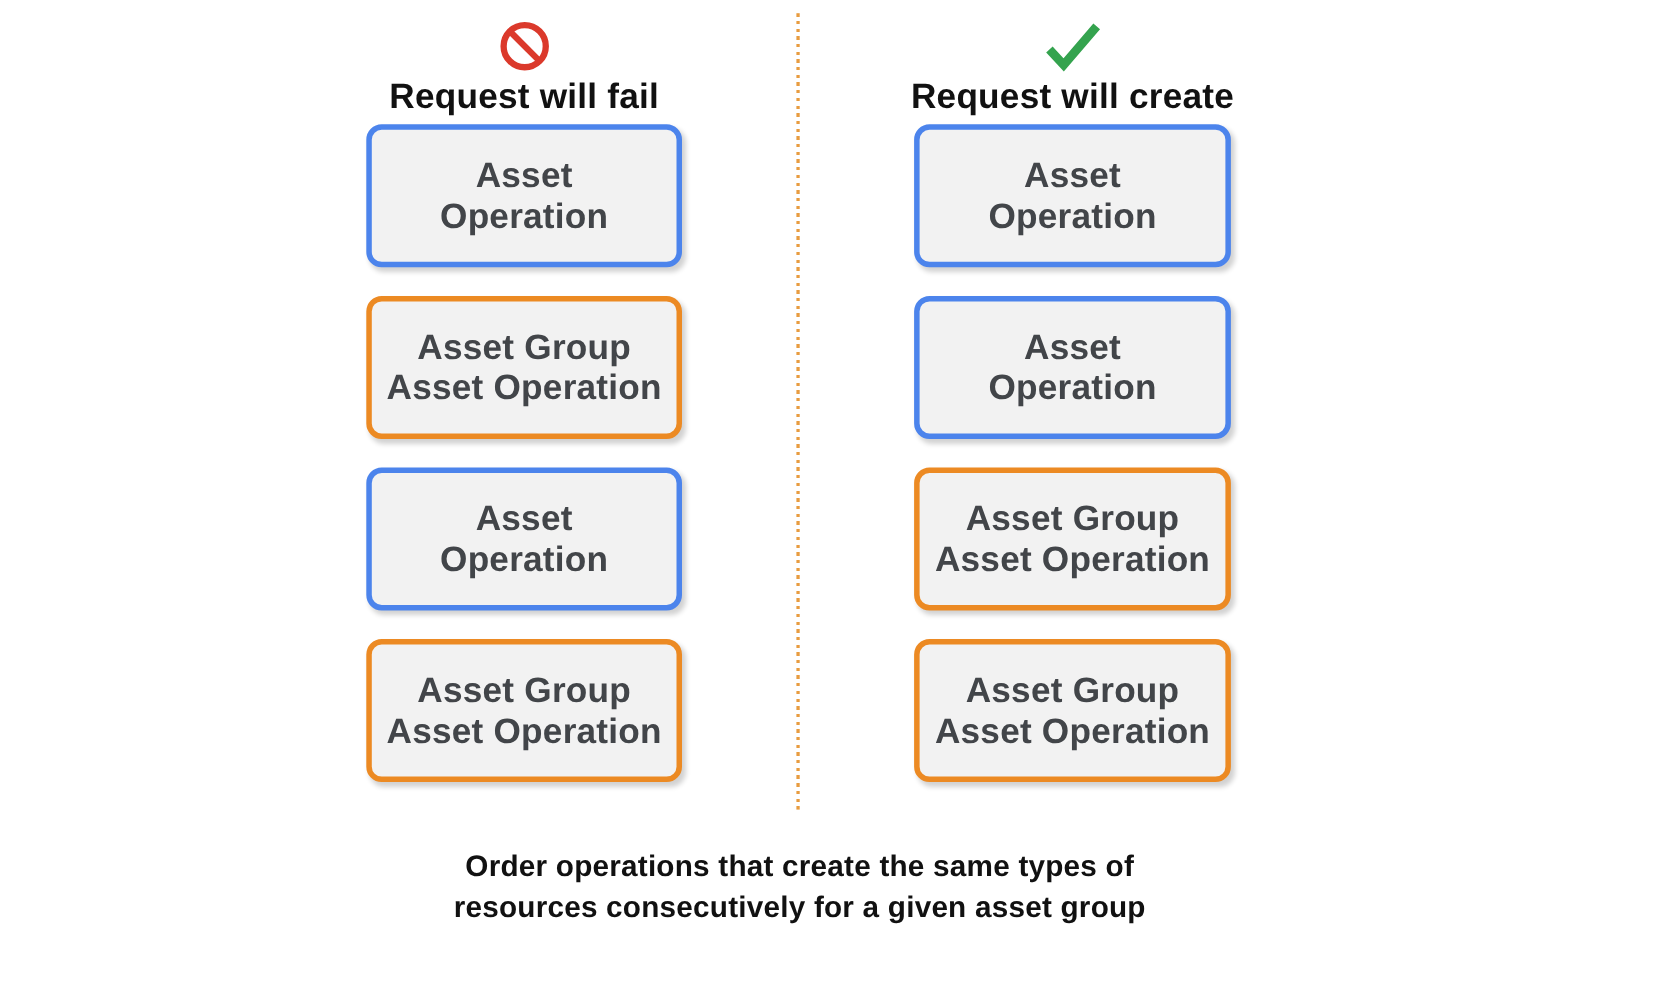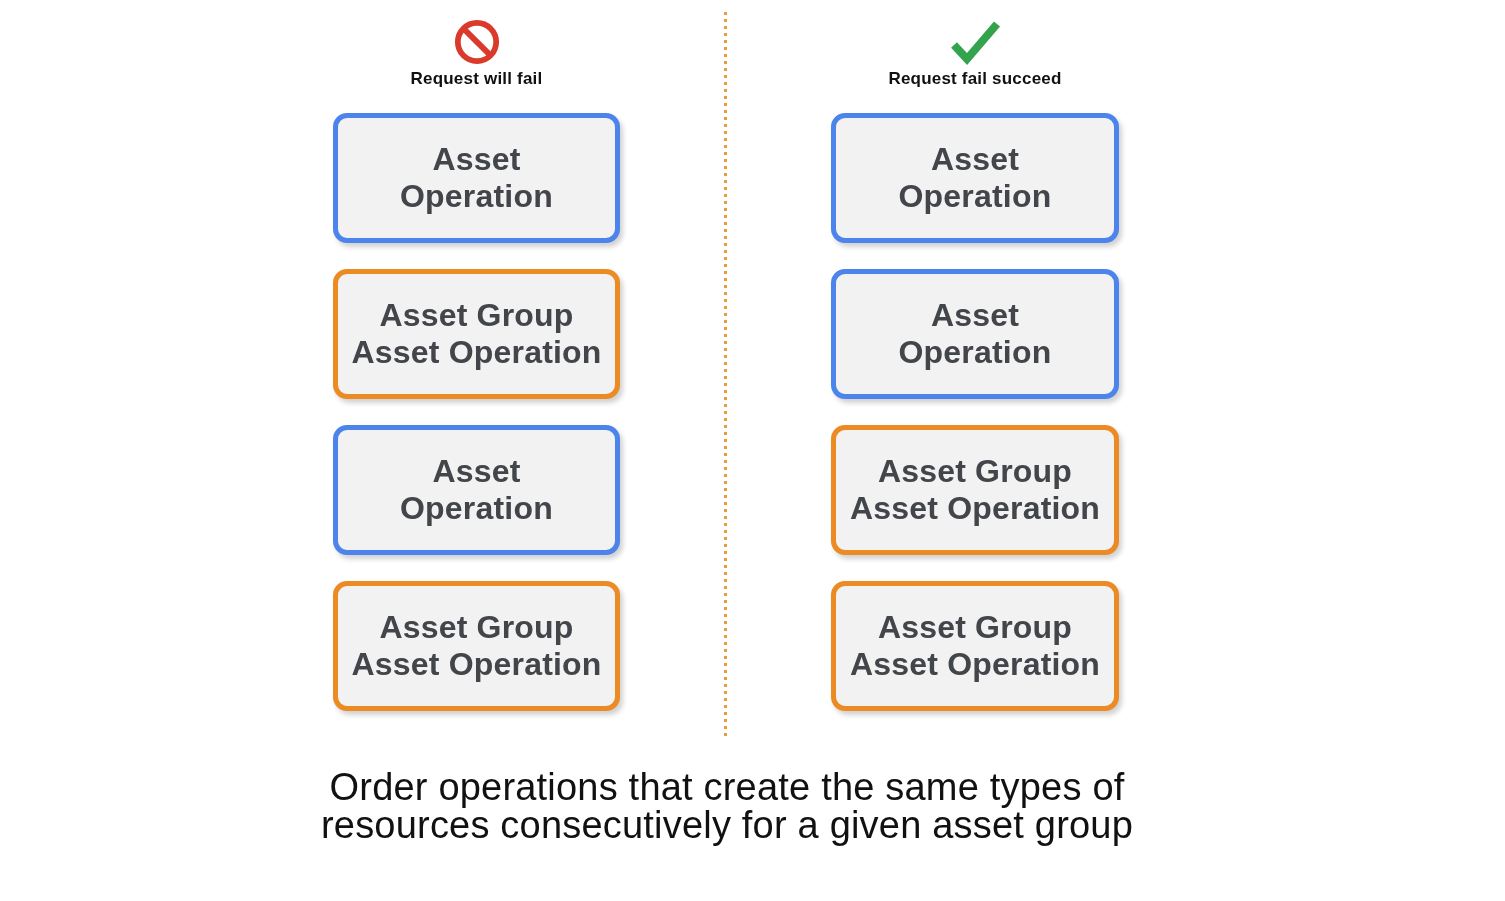--- a/index.html
+++ b/index.html
@@ -23,21 +23,21 @@
   .canvas { position: absolute; inset: 0; }
   .column { position: absolute; top: 0; height: 760px; }
   .col-fail { left: 333px; width: 287px; }
   .col-succeed { left: 831px; width: 288px; }
   .icon-row {
     position: absolute; top: 16px; left: 0; right: 0;
     height: 52px; display: flex; align-items: center; justify-content: center;
   }
   .col-header {
     position: absolute; top: 69px; left: -60px; right: -60px;
-    text-align: center; font-size: 17px; font-weight: bold;
+    text-align: center; font-size: 32px; font-weight: bold;
     color: var(--header-text); letter-spacing: 0.2px;
   }
   .box {
     position: absolute; left: 0; width: 100%; height: 130px;
     background: var(--box-fill);
     border: 5px solid; border-radius: 14px;
     box-shadow: 3px 4px 5px rgba(0,0,0,0.18);
     display: flex; align-items: center; justify-content: center;
     text-align: center;
   }
@@ -50,21 +50,21 @@
     color: var(--box-text); letter-spacing: 0.2px;
   }
   .divider {
     position: absolute; left: 724px; top: 12px; width: 3px; height: 724px;
     background: repeating-linear-gradient(
       to bottom, var(--divider) 0px, var(--divider) 3px,
       transparent 3px, transparent 7px);
   }
   .caption {
     position: absolute; top: 768px; left: 0; width: 1454px;
-    text-align: center; font-size: 38px; font-weight: normal;
+    text-align: center; font-size: 27px; font-weight: bold;
     line-height: 38px; color: var(--caption-text); letter-spacing: 0.2px;
   }
 </style>
 </head>
 <body>
 
 <div class="canvas">
 
   <div class="column col-fail">
     <div class="icon-row">
@@ -102,21 +102,21 @@
   </div>
 
   <div class="divider"></div>
 
   <div class="column col-succeed">
     <div class="icon-row">
       <svg width="58" height="48" viewBox="0 0 58 48">
         <polyline points="8,27 21,41 51,6" fill="none" stroke="var(--success-icon)" stroke-width="8"></polyline>
       </svg>
     </div>
-    <div class="col-header">Request fail succeed</div>
+    <div class="col-header">Request will create</div>
 
     <div class="box blue box-row1">
       <div class="box-label">
         <span>Asset</span><br>
         <span>Operation</span>
       </div>
     </div>
     <div class="box blue box-row2">
       <div class="box-label">
         <span>Asset</span><br>

